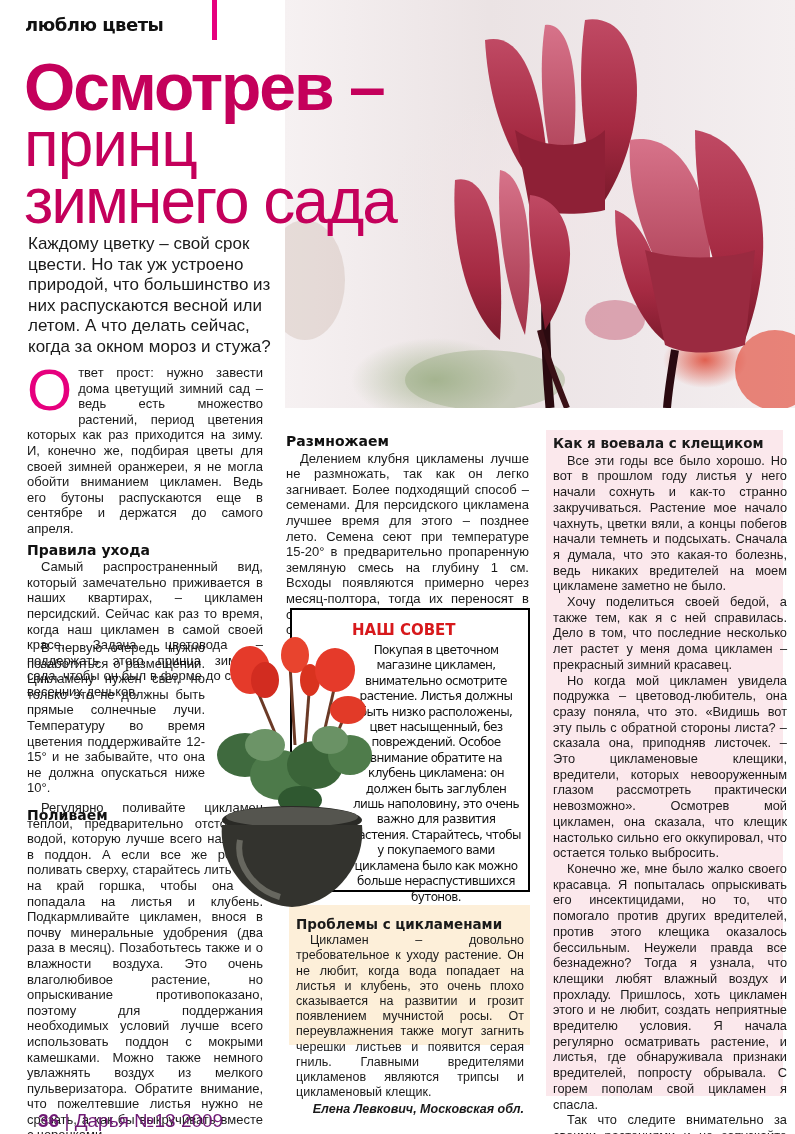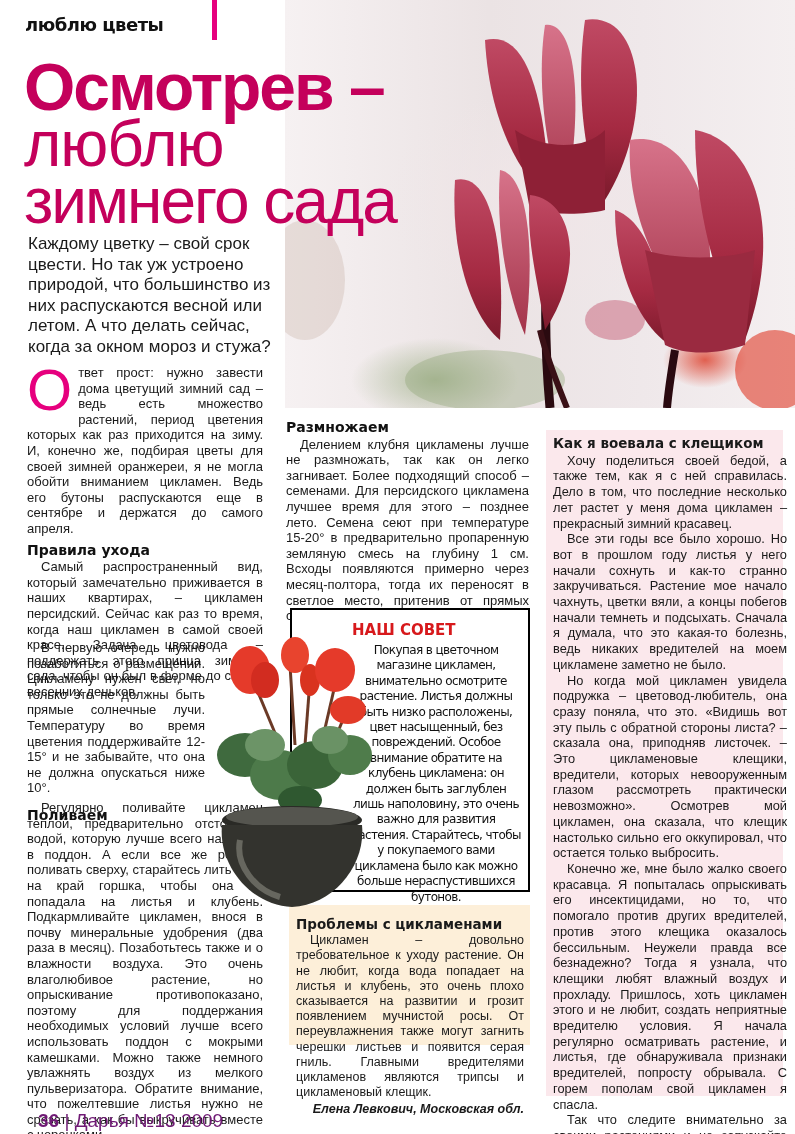--- a/index.html
+++ b/index.html
@@ -100,21 +100,21 @@
     <path d="M330 210 C360 220 380 270 385 345 C360 330 330 280 330 210 Z" fill="url(#petal)"></path>
     <path d="M360 250 C390 260 440 260 470 250 L460 345 C430 355 400 355 380 345 Z" fill="#9a2a40"></path>
   </svg>
 </div>
 
 <div class="rubric">люблю цветы</div>
 <div class="rubric-bar"></div>
 
 <div class="title">
   <div class="l1">Осмотрев –</div>
-  <div class="l2">люблю</div>
+  <div class="l2">принц</div>
   <div class="l3">зимнего сада</div>
 </div>
 
 <div class="lead">Каждому цветку – свой срок цвести. Но так уж устроено природой, что большинство из них распускаются весной или летом. А что делать сейчас, когда за окном мороз и стужа?</div>
 
 <div class="col col1">
   <p class="noindent">
     <span class="dropcap">О</span><span>твет прост: нужно завести дома цветущий зимний сад – ведь есть множество растений, период цветения которых как раз приходится на зиму. И, конечно же, подбирая цветы для своей зимней оранжереи, я не могла обойти вниманием цикламен. Ведь его бутоны распускаются еще в сентябре и держатся до самого апреля.</span>
   </p>
   <h3>Правила ухода</h3>
@@ -124,21 +124,21 @@
 <div class="col col1b">
   <p>В первую очередь нужно позаботиться о размещении. Цикламену нужен свет, но только это не должны быть прямые солнечные лучи. Температуру во время цветения поддерживайте 12-15° и не забывайте, что она не должна опускаться ниже 10°.</p>
   <h3 style="margin-top:12px">Поливаем</h3>
 </div>
 
 <div class="col col1c">
   <p style="padding-right:0">Регулярно поливайте цикламен теплой, предварительно отстоянной водой, которую лучше всего наливать в поддон. А если все же решите поливать сверху, старайтесь лить воду на край горшка, чтобы она не попадала на листья и клубень. Подкармливайте цикламен, внося в почву минеральные удобрения (два раза в месяц). Позаботьтесь также и о влажности воздуха. Это очень влаголюбивое растение, но опрыскивание противопоказано, поэтому для поддержания необходимых условий лучше всего использовать поддон с мокрыми камешками. Можно также немного увлажнять воздух из мелкого пульверизатора. Обратите внимание, что пожелтевшие листья нужно не срезать, а как бы выкручивать вместе с черенками.</p>
 </div>
 
 <div class="col col2">
-  <h3 style="margin-top:0">Размножаем</h3>
+  <h3 style="margin-top:14px">Размножаем</h3>
   <p>Делением клубня цикламены лучше не размножать, так как он легко загнивает. Более подходящий способ – семенами. Для персидского цикламена лучшее время для этого – позднее лето. Семена сеют при температуре 15-20° в предварительно пропаренную земляную смесь на глубину 1 см. Всходы появляются примерно через месяц-полтора, тогда их переносят в светлое место, притенив от прямых солнечных лучей.</p>
 </div>
 
 <div class="advice-box">
   <div class="advice-title">НАШ СОВЕТ</div>
   <div class="advice-text" style="padding-left:50px;">Покупая в цветочном магазине цикламен, внимательно осмотрите растение. Листья должны быть низко расположены, цвет насыщенный, без повреждений. Особое внимание обратите на клубень цикламена: он должен быть заглублен лишь наполовину, это очень важно для развития растения. Старайтесь, чтобы у покупаемого вами цикламена было как можно больше нераспустившихся бутонов.</div>
 </div>
 
 <div class="plant">
   <svg width="165" height="285" viewBox="0 0 165 285">
@@ -176,22 +176,22 @@
   <div class="inner">
     <h3>Проблемы с цикламенами</h3>
     <p>Цикламен – довольно требовательное к уходу растение. Он не любит, когда вода попадает на листья и клубень, это очень плохо сказывается на развитии и грозит появлением мучнистой росы. От переувлажнения также могут загнить черешки листьев и появится серая гниль. Главными вредителями цикламенов являются трипсы и цикламеновый клещик.</p>
     <p class="signature">Елена Левкович, Московская обл.</p>
   </div>
 </div>
 
 <div class="ticks-box">
   <div class="inner">
     <h3>Как я воевала с клещиком</h3>
+    <p>Все эти годы все было хорошо. Но вот в прошлом году листья у него начали сохнуть и как-то странно закручиваться. Растение мое начало чахнуть, цветки вяли, а концы побегов начали темнеть и подсыхать. Сначала я думала, что это какая-то болезнь, ведь никаких вредителей на моем цикламене заметно не было.</p>
     <p>Хочу поделиться своей бедой, а также тем, как я с ней справилась. Дело в том, что последние несколько лет растет у меня дома цикламен – прекрасный зимний красавец.</p>
-    <p>Все эти годы все было хорошо. Но вот в прошлом году листья у него начали сохнуть и как-то странно закручиваться. Растение мое начало чахнуть, цветки вяли, а концы побегов начали темнеть и подсыхать. Сначала я думала, что это какая-то болезнь, ведь никаких вредителей на моем цикламене заметно не было.</p>
     <p>Но когда мой цикламен увидела подружка – цветовод-любитель, она сразу поняла, что это. «Видишь вот эту пыль с обратной стороны листа? – сказала она, приподняв листочек. – Это цикламеновые клещики, вредители, которых невооруженным глазом рассмотреть практически невозможно». Осмотрев мой цикламен, она сказала, что клещик настолько сильно его оккупировал, что остается только выбросить.</p>
     <p>Конечно же, мне было жалко своего красавца. Я попыталась опрыскивать его инсектицидами, но то, что помогало против других вредителей, против этого клещика оказалось бессильным. Неужели правда все безнадежно? Тогда я узнала, что клещики любят влажный воздух и прохладу. Пришлось, хоть цикламен этого и не любит, создать неприятные вредителю условия. Я начала регулярно осматривать растение, и листья, где обнаруживала признаки вредителей, попросту обрывала. С горем пополам свой цикламен я спасла.</p>
     <p>Так что следите внимательно за своими растениями и не запускайте так, как запустила по незнанию я.</p>
 
   </div>
 </div>
 
 <div class="footer">
   <span class="pg">36</span>
   <span>|</span>

